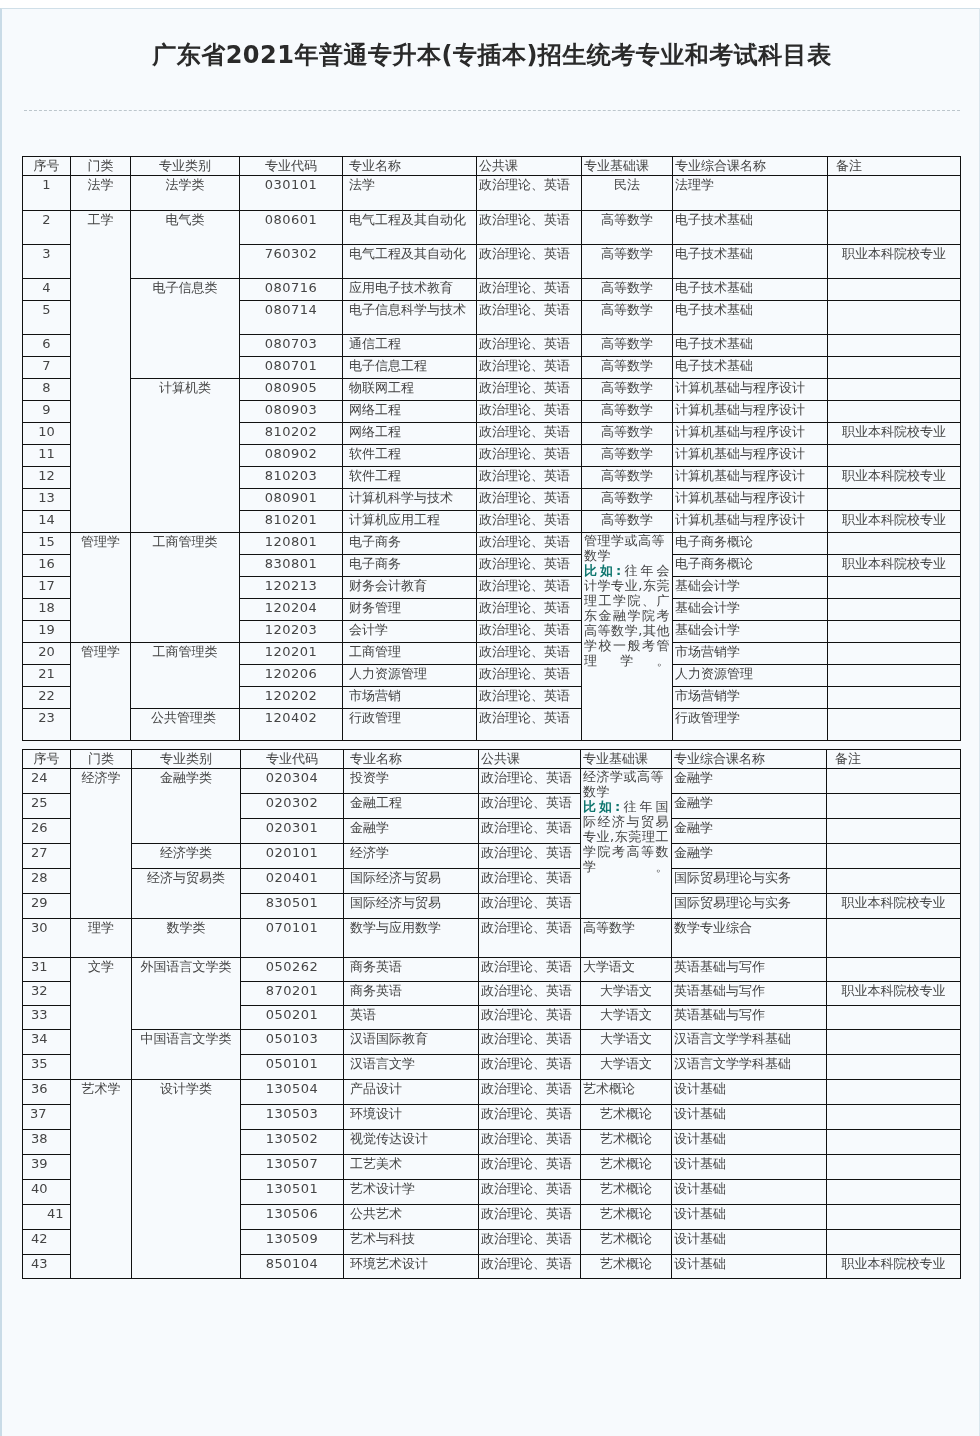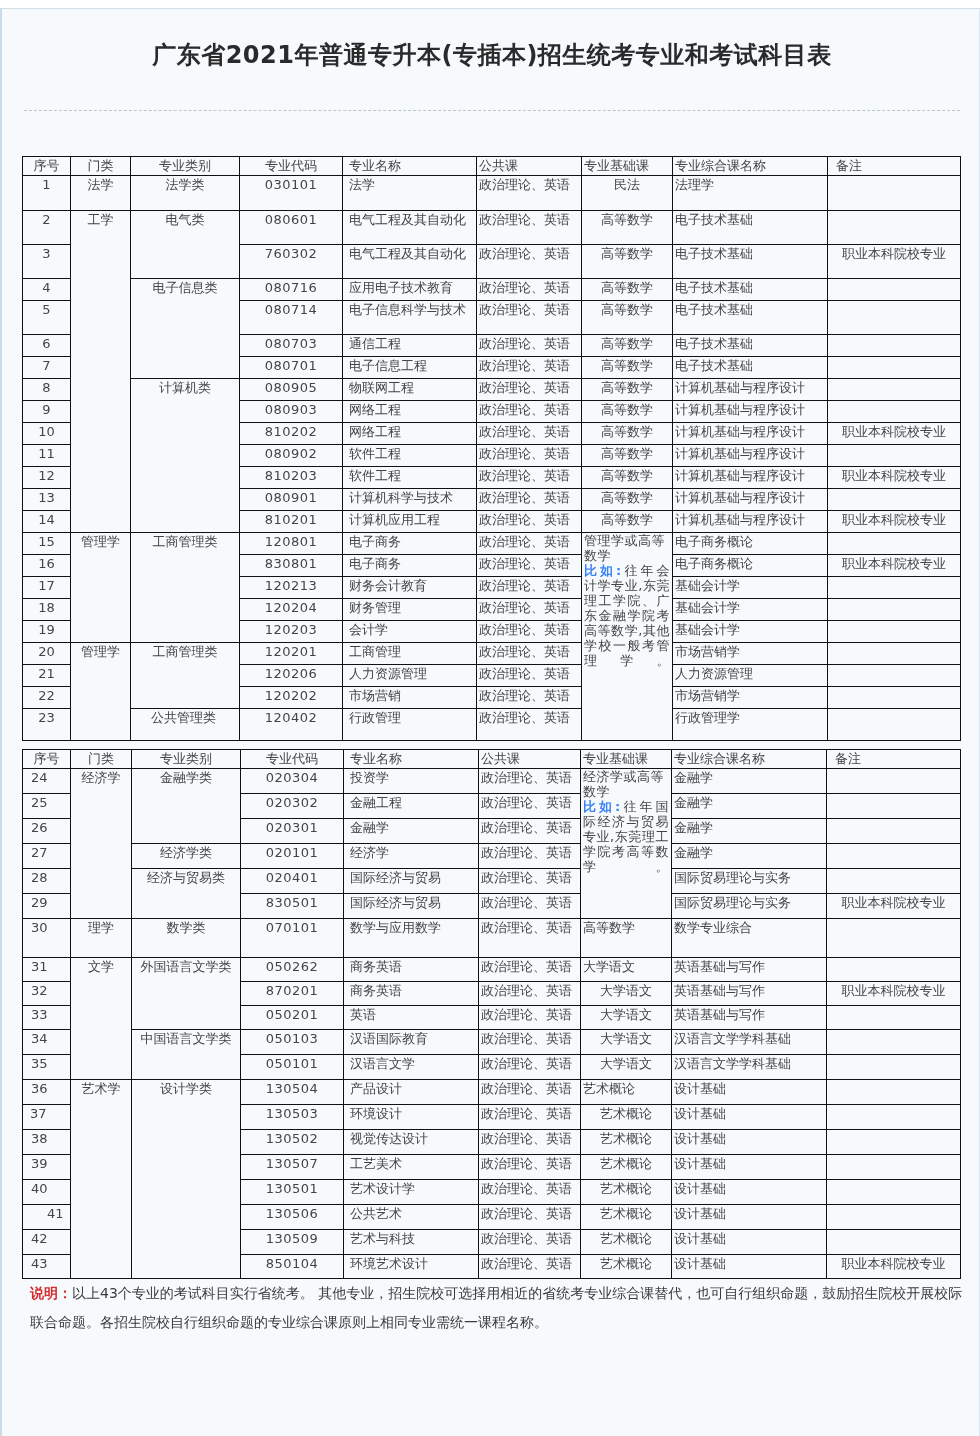--- a/index.html
+++ b/index.html
@@ -24,21 +24,21 @@
     }
     table.t td {
       border: 1px solid #111; vertical-align: top; line-height: 15px;
       padding: 1px 2px; overflow: hidden;
     }
     td.c { text-align: center; }
     td.vm { vertical-align: middle; }
     td.l { text-align: left; }
     td.code { text-align: center; letter-spacing: 0.5px; }
     td.note { text-align: center; }
-    .red { color: #3b82f6; font-weight: bold; }
+    .red { color: #0f766e; font-weight: bold; }
     .just { text-align: justify; text-align-last: justify; }
     .basic-block { font-size: 13px; line-height: 17px; letter-spacing: 0.5px; }
     .notes {
       position: absolute; left: 28px; width: 940px; font-size: 14px; line-height: 29px; color: #3a3a3a;
     }
     .notes .lab { color: #d42c2c; font-weight: bold; }
   </style>
 </head>
 <body>
 
@@ -495,16 +495,13 @@
           <td class="code vm">850104</td>
           <td class="l vm" style="padding-left: 6px;">环境艺术设计</td>
           <td class="l vm">政治理论、英语</td>
           <td class="c vm">艺术概论</td>
           <td class="l vm">设计基础</td>
           <td class="note vm">职业本科院校专业</td>
         </tr>
       </tbody>
   </table>
 
-  <div class="notes" style="top:1270px;">
-    <span class="lab">说明：</span><span>以上43个专业的考试科目实行省统考。 其他专业，招生院校可选择用相近的省统考专业综合课替代，也可自行组织命题，鼓励招生院校开展校际联合命题。各招生院校自行组织命题的专业综合课原则上相同专业需统一课程名称。</span>
-  </div>
 </div>
 
 </body></html>

